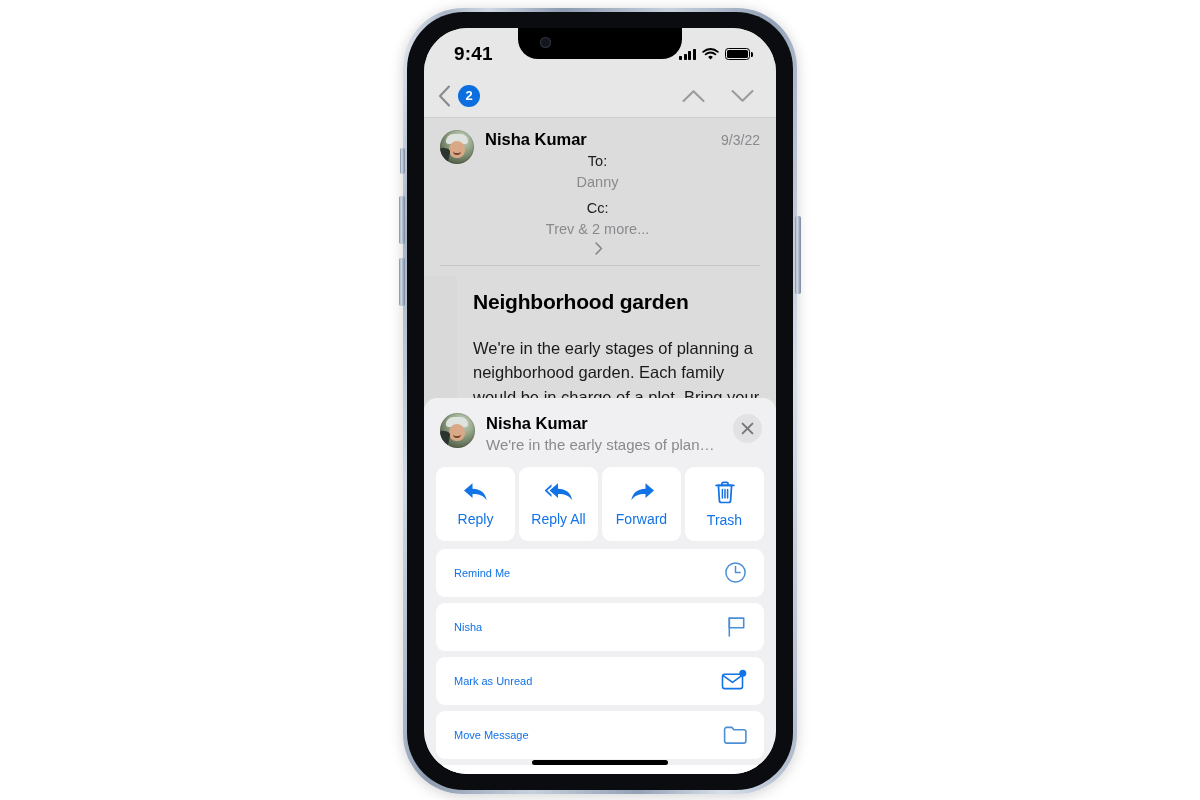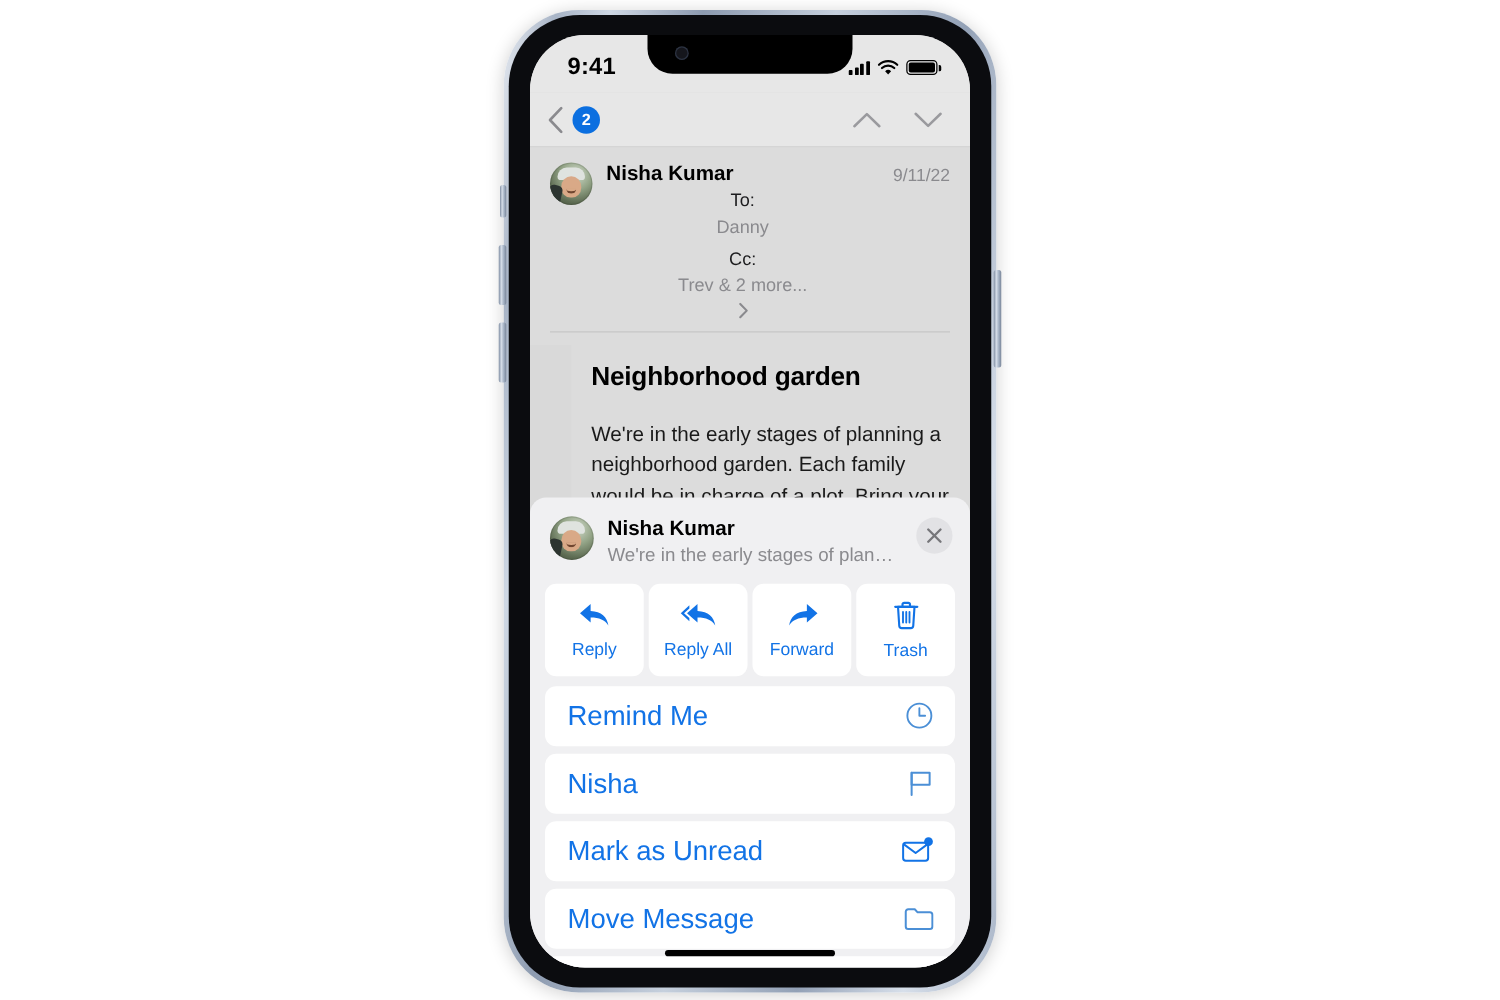--- a/index.html
+++ b/index.html
@@ -150,21 +150,21 @@
     display: flex; flex-direction: column; align-items: center; justify-content: center; gap: 7px;
   }
   .quad-item .lbl { font-size: 14px; color: #1273e6; }
 
   .rows { margin-top: 8px; display: flex; flex-direction: column; gap: 6px; }
   .row {
     background: #fff; border-radius: 9px; height: 48px;
     display: flex; align-items: center; justify-content: space-between;
     padding: 0 17px 0 18px;
   }
-  .row .lbl { font-size: 22px; color: #1273e6; }
+  .row .lbl { font-size: 11px; color: #1273e6; }
 
   .home-ind {
     position: absolute; left: 50%; transform: translateX(-50%); bottom: 9px;
     width: 136px; height: 5px; border-radius: 3px; background: #000; z-index: 6;
   }
   svg { display: block; }
 </style>
 </head>
 <body>
 
@@ -234,21 +234,21 @@
             <span class="rk">To:</span>
             <span class="rv">Danny</span>
             <span class="rsep"></span>
             <span class="rk">Cc:</span>
             <span class="rv">Trev &amp; 2 more...</span>
             <svg width="8" height="13" viewBox="0 0 8 13" style="margin-left:2px">
               <path d="M1.2 1.2 6.4 6.5 1.2 11.8" stroke="#8a8a8e" stroke-width="1.7" fill="none" stroke-linecap="round" stroke-linejoin="round"></path>
             </svg>
           </div>
         </div>
-        <div class="date">9/11/22</div>
+        <div class="date">9/3/22</div>
       </div>
       <div class="hdr-divider"></div>
     </div>
 
     <div class="mail-body">
       <div class="subject">Neighborhood garden</div>
       <div class="btext">We're in the early stages of planning a neighborhood garden. Each family would be in charge of a plot. Bring your own watering can :) Let me know if you're interested.</div>
     </div>
 
     <div class="sheet">

